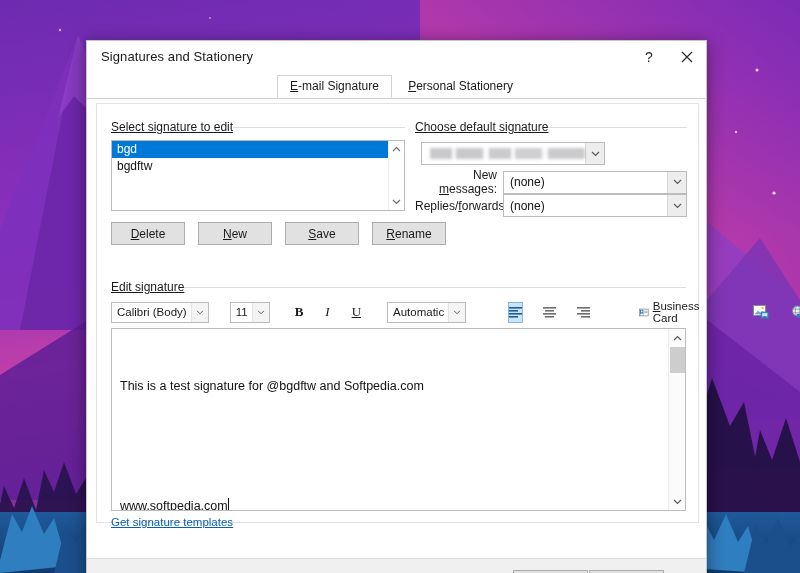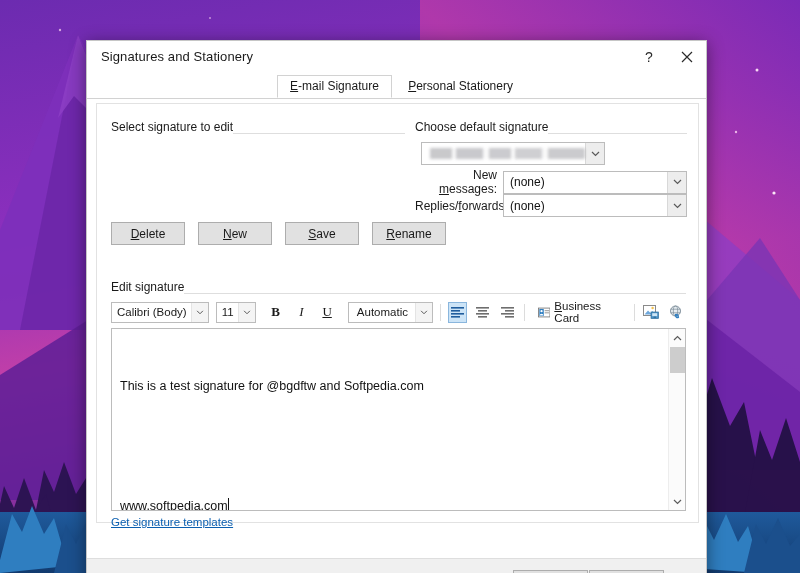--- a/index.html
+++ b/index.html
@@ -52,21 +52,21 @@
   .tab u { text-decoration:underline; }
 
   
   .panel {
     position:absolute; left:9px; top:62px; width:603px; height:420px;
     background:#ffffff; border:1px solid #e2e2e2;
   }
 
   
   .grp { position:absolute; font-size:12px; color:#1a1a1a; white-space:nowrap;
-         display:flex; align-items:flex-end; gap:0; }
+         display:flex; align-items:center; gap:0;text-decoration:underline; }
   .grp .rule { height:1px; background:#dedede; flex:1 1 auto; min-width:12px; }
 
   
   .listbox {
     position:absolute; left:14px; top:36px; width:294px; height:71px;
     border:1px solid #bcbcbc; background:#ffffff; overflow:hidden;
   }
   .lb-items { position:absolute; left:0; top:0; right:16px; }
   .lb-item { font-size:12px; padding:1px 4px 2px 5px; line-height:14px; color:#111; }
   .lb-item.sel { background:#0078d7; color:#ffffff; }
@@ -108,21 +108,21 @@
         rgba(140,140,148,.5) 17% 34%, rgba(228,228,230,.2) 34% 38%,
         rgba(145,145,152,.5) 38% 52%, rgba(230,230,232,.2) 52% 55%,
         rgba(150,150,156,.48) 55% 72%, rgba(228,228,230,.2) 72% 76%,
         rgba(145,145,150,.5) 76% 100%);
     filter:blur(1.6px); opacity:.95;
   }
 
   
   .toolbar {
     position:absolute; left:14px; top:196px; width:575px; height:24px;
-    display:flex; align-items:center; gap:2px;
+    display:flex; align-items:center; gap:16px;
   }
   .tb-combo {
     border:1px solid #bcbcbc; background:#ffffff; height:21px; display:flex; align-items:center;
   }
   .tb-combo .val { font-size:11.5px; padding:0 4px 0 5px; flex:1; white-space:nowrap; overflow:hidden; }
   .tb-combo .arrow { width:17px; height:19px; background:#f4f4f4; border-left:1px solid #e4e4e4;
                      display:flex; align-items:center; justify-content:center; }
   .tb-btn {
     width:22px; height:21px; display:flex; align-items:center; justify-content:center;
     font-size:13px; color:#1a1a1a; border:1px solid transparent; background:transparent;
@@ -273,20 +273,38 @@
     <div class="tab"><u>P</u><span>ersonal Stationery</span></div>
   </div>
 
   <div class="panel">
 
     <div class="grp" style="left:14px; top:16px; width:294px;">
       <span>Select signature to edit</span>
       <span class="rule"></span>
     </div>
 
+    <div class="listbox">
+      <div class="lb-items">
+        <div class="lb-item sel">bgd</div>
+        <div class="lb-item">bgdftw</div>
+      </div>
+      <div class="lb-scroll">
+        <div class="lb-arrow">
+          <svg class="i" width="9" height="6" viewBox="0 0 9 6">
+            <path d="M1 5 L4.5 1.5 L8 5" stroke="#6b6b6b" stroke-width="1.1" fill="none"></path>
+          </svg>
+        </div>
+        <div class="lb-arrow">
+          <svg class="i" width="9" height="6" viewBox="0 0 9 6">
+            <path d="M1 1 L4.5 4.5 L8 1" stroke="#6b6b6b" stroke-width="1.1" fill="none"></path>
+          </svg>
+        </div>
+      </div>
+    </div>
 
     <div class="sig-btns">
       <div class="btn">
           <u>D</u>
           <span>elete</span>
         </div>
       <div class="btn">
           <u>N</u>
           <span>ew</span>
         </div>

